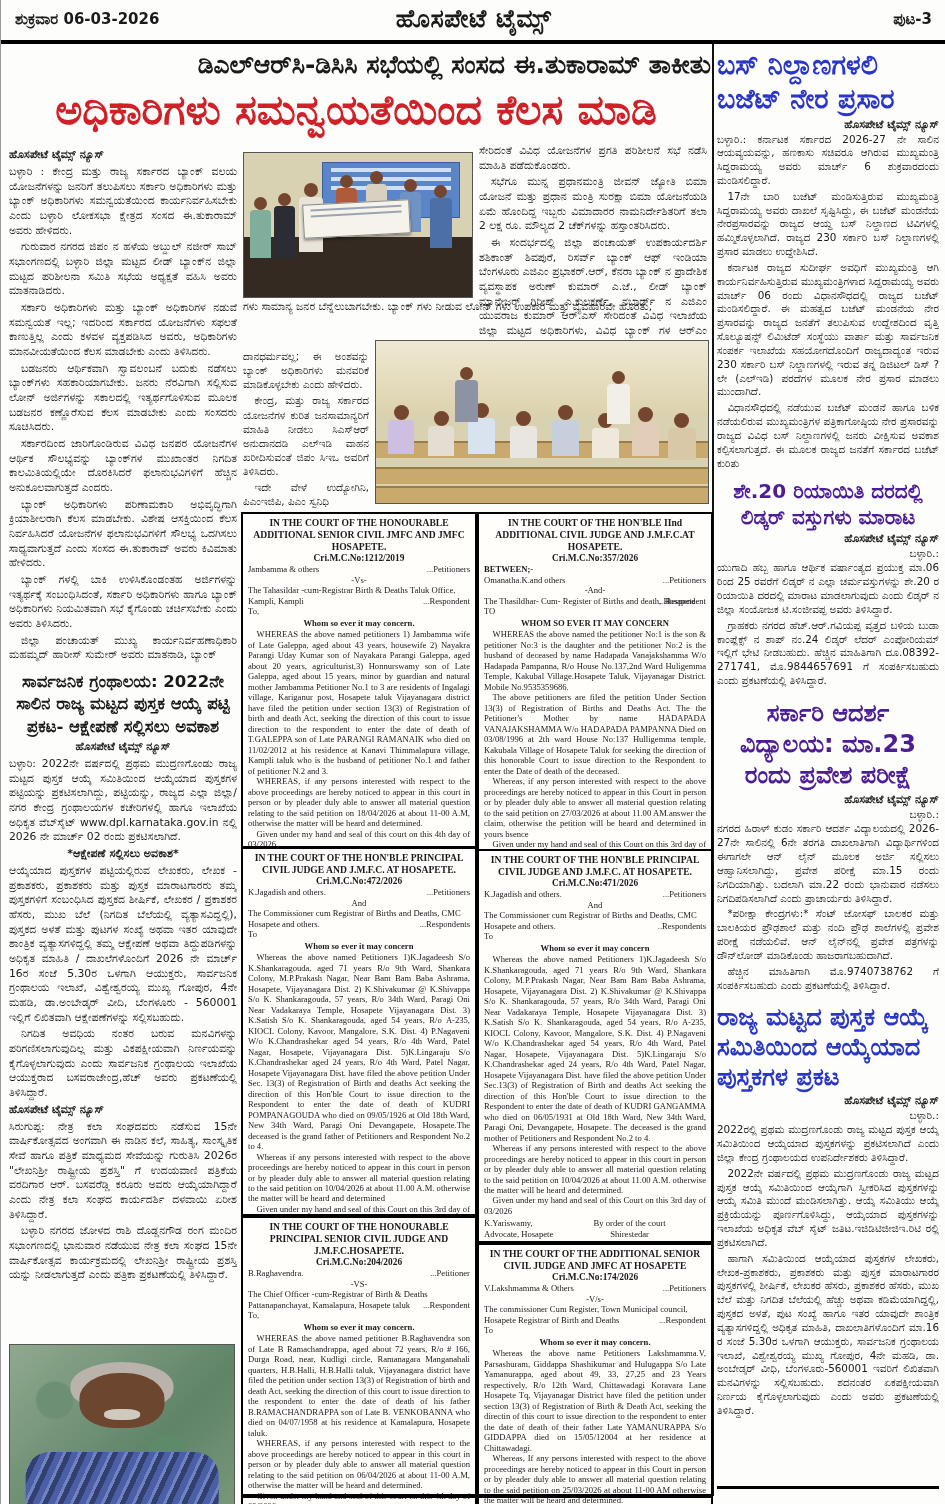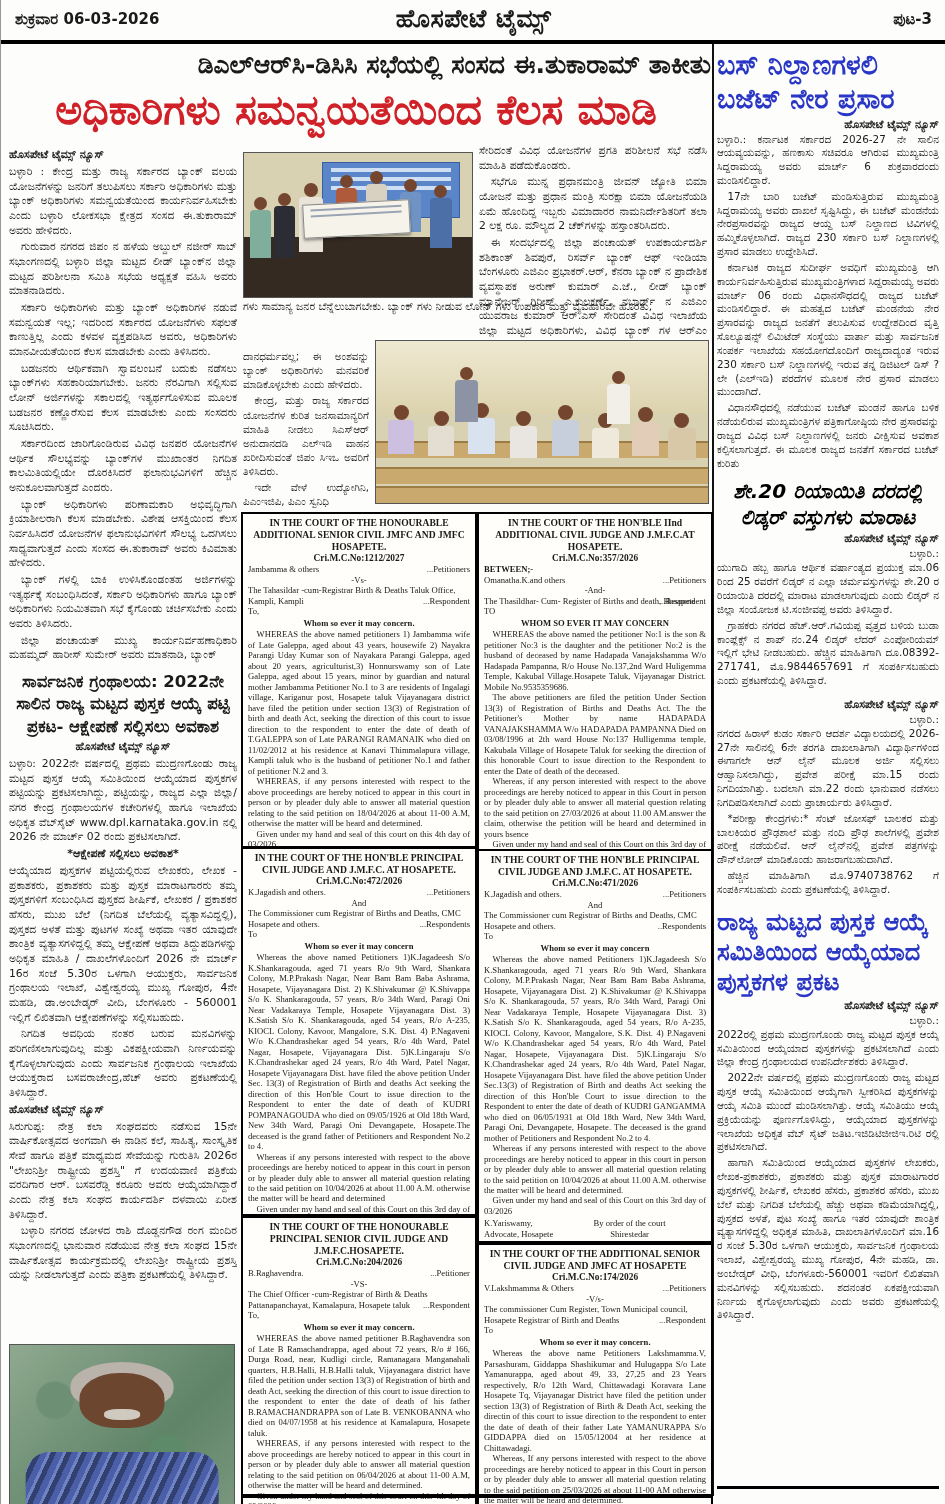--- a/index.html
+++ b/index.html
@@ -67,21 +67,21 @@
   .n-row .lbl{position:absolute;right:0;bottom:0;}
   .n-vs{text-align:center;}
   .n-concern{font-weight:bold;text-align:center;margin:1px 0;}
   .n-body{text-align:justify;}
   .n-body p{margin:0;text-indent:1em;}
   .n-foot{display:flex;justify-content:space-between;margin-top:2px;}
   .n-foot p{margin:0;}
   .n-order{text-align:center;flex:1;}
   
   .sb-head-blue{color:#2936c6;font-weight:bold;line-height:1.25;}
-  .sb-head-red{color:#000000;font-weight:bold;text-align:center;line-height:1.3;font-style:italic;}
+  .sb-head-red{color:#4c1d95;font-weight:bold;text-align:center;line-height:1.3;}
   .sb-byline{font-weight:bold;font-size:11px;text-align:right;margin:2px 0;}
   .sb-date{font-size:10.5px;text-align:right;margin:0 0 1px;}
   .sb-body{font-size:10.4px;line-height:1.33;text-align:justify;}
   .sb-body p{margin:0 0 2px;text-indent:1em;}
   .sb-body p:first-child{text-indent:0;}
   h1,h2,h3{margin:0;}
 </style>
 </head>
 <body>
 
@@ -207,21 +207,21 @@
         <div class="p-head" style="left:298px;top:72px;width:15px;height:15px;"></div>
           <div class="p-body" style="left:292px;top:87px;width:28px;height:32px;background:#d8c8a8;"></div>
         <div class="p-head" style="left:236px;top:30px;width:13px;height:13px;"></div>
           <div class="p-body" style="left:231px;top:43px;width:23px;height:40px;background:#f2efe8;"></div>
         <div class="p-head" style="left:84px;top:26px;width:13px;height:13px;"></div>
           <div class="p-body" style="left:79px;top:39px;width:23px;height:42px;background:#8b93a4;"></div>
       </div>
 
       <div class="notice" style="left:240px;top:370px;width:222px;height:326px;">
         <div class="n-court">IN THE COURT OF THE HONOURABLE ADDITIONAL SENIOR CIVIL JMFC AND JMFC HOSAPETE.</div>
-        <div class="n-case">Cri.M.C.No:1212/2027</div>
+        <div class="n-case">Cri.M.C.No:1212/2019</div>
         <div class="n-row"><span>Jambamma &amp; others</span><span class="lbl">...Petitioners</span></div>
         <div class="n-vs">-Vs-</div>
         <div class="n-row"><span>The Tahasildar -cum-Registrar Birth &amp; Deaths Taluk Office, Kampli, Kampli</span><span class="lbl">...Respondent</span></div>
         <div>To,</div>
         <div class="n-concern">Whom so ever it may concern.</div>
         <div class="n-body">
             <p>WHEREAS the above named petitioners 1) Jambamma wife of Late Galeppa, aged about 43 years, housewife 2) Nayakra Parangi Uday Kumar son of Nayakara Parangi Galeppa, aged about 20 years, agriculturist,3) Honnurswamy son of Late Galeppa, aged about 15 years, minor by guardian and natural mother Jambamma Petitioner No.1 to 3 are residents of Ingalagi village, Kariganur post, Hosapete taluk Vijayanagara district have filed the petition under section 13(3) of Registration of birth and death Act, seeking the direction of this court to issue direction to the respondent to enter the date of death of T.GALEPPA son of Late PARANGI RAMANAIK who died on 11/02/2012 at his residence at Kanavi Thimmalapura village, Kampli taluk who is the husband of petitioner No.1 and father of petitioner N.2 and 3.</p>
             <p>WHEREAS, if any persons interested with respect to the above proceedings are hereby noticed to appear in this court in person or by pleader duly able to answer all material question relating to the said petition on 18/04/2026 at about 11-00 A.M, otherwise the matter will be heard and determined.</p>
             <p>Given under my hand and seal of this court on this 4th day of 03/2026</p>
           </div>
@@ -339,20 +339,21 @@
       <h2 class="sb-head-red" style="font-size:20px;">ಶೇ.20 ರಿಯಾಯಿತಿ ದರದಲ್ಲಿ ಲಿಡ್ಕರ್ ವಸ್ತುಗಳು ಮಾರಾಟ</h2>
       <div class="sb-byline">ಹೊಸಪೇಟೆ ಟೈಮ್ಸ್ ನ್ಯೂಸ್</div>
       <div class="sb-date">ಬಳ್ಳಾರಿ.:</div>
       <div class="sb-body">
           <p>ಯುಗಾದಿ ಹಬ್ಬ ಹಾಗೂ ಆರ್ಥಿಕ ವರ್ಷಾಂತ್ಯದ ಪ್ರಯುಕ್ತ ಮಾ.06 ರಿಂದ 25 ರವರೆಗೆ ಲಿಡ್ಕರ್ ನ ಎಲ್ಲಾ ಚರ್ಮವಸ್ತುಗಳನ್ನು ಶೇ.20 ರ ರಿಯಾಯಿತಿ ದರದಲ್ಲಿ ಮಾರಾಟ ಮಾಡಲಾಗುವುದು ಎಂದು ಲಿಡ್ಕರ್ ನ ಜಿಲ್ಲಾ ಸಂಯೋಜಕ ಟಿ.ಸಂಜೀವಪ್ಪ ಅವರು ತಿಳಿಸಿದ್ದಾರೆ.</p>
           <p>ಗ್ರಾಹಕರು ನಗರದ ಹೆಚ್.ಆರ್.ಗವಿಯಪ್ಪ ವೃತ್ತದ ಬಳಿಯ ಬುಡಾ ಕಾಂಪ್ಲೆಕ್ಸ್ ನ ಶಾಪ್ ನಂ.24 ಲಿಡ್ಕರ್ ಲೆದರ್ ಎಂಪೋರಿಯಮ್ ಇಲ್ಲಿಗೆ ಭೇಟಿ ನೀಡಬಹುದು. ಹೆಚ್ಚಿನ ಮಾಹಿತಿಗಾಗಿ ದೂ.08392-271741, ಮೊ.9844657691 ಗೆ ಸಂಪರ್ಕಿಸಬಹುದು ಎಂದು ಪ್ರಕಟಣೆಯಲ್ಲಿ ತಿಳಿಸಿದ್ದಾರೆ.</p>
         </div>
     </div>
 
     <div style="margin-top:10px;">
+      <h2 class="sb-head-red" style="font-size:24px;">ಸರ್ಕಾರಿ ಆದರ್ಶ ವಿದ್ಯಾಲಯ: ಮಾ.23 ರಂದು ಪ್ರವೇಶ ಪರೀಕ್ಷೆ</h2>
       <div class="sb-byline">ಹೊಸಪೇಟೆ ಟೈಮ್ಸ್ ನ್ಯೂಸ್</div>
       <div class="sb-date">ಬಳ್ಳಾರಿ.:</div>
       <div class="sb-body">
           <p>ನಗರದ ಹಿರಾಳ್ ಕುಡಂ ಸರ್ಕಾರಿ ಆದರ್ಶ ವಿದ್ಯಾಲಯದಲ್ಲಿ 2026-27ನೇ ಸಾಲಿನಲ್ಲಿ 6ನೇ ತರಗತಿ ದಾಖಲಾತಿಗಾಗಿ ವಿದ್ಯಾರ್ಥಿಗಳಿಂದ ಈಗಾಗಲೇ ಆನ್ ಲೈನ್ ಮೂಲಕ ಅರ್ಜಿ ಸಲ್ಲಿಸಲು ಆಹ್ವಾನಿಸಲಾಗಿದ್ದು, ಪ್ರವೇಶ ಪರೀಕ್ಷೆ ಮಾ.15 ರಂದು ನಿಗದಿಯಾಗಿತ್ತು. ಬದಲಾಗಿ ಮಾ.22 ರಂದು ಭಾನುವಾರ ನಡೆಸಲು ನಿಗದಿಪಡಿಸಲಾಗಿದೆ ಎಂದು ಪ್ರಾಚಾರ್ಯರು ತಿಳಿಸಿದ್ದಾರೆ.</p>
           <p>*ಪರೀಕ್ಷಾ ಕೇಂದ್ರಗಳು:* ಸೆಂಟ್ ಜೋಸಫ್ ಬಾಲಕರ ಮತ್ತು ಬಾಲಕಿಯರ ಪ್ರೌಢಶಾಲೆ ಮತ್ತು ನಂದಿ ಪ್ರೌಢ ಶಾಲೆಗಳಲ್ಲಿ ಪ್ರವೇಶ ಪರೀಕ್ಷೆ ನಡೆಯಲಿವೆ. ಆನ್ ಲೈನ್‌ನಲ್ಲಿ ಪ್ರವೇಶ ಪತ್ರಗಳನ್ನು ಡೌನ್‌ಲೋಡ್ ಮಾಡಿಕೊಂಡು ಹಾಜರಾಗಬಹುದಾಗಿದೆ.</p>
           <p>ಹೆಚ್ಚಿನ ಮಾಹಿತಿಗಾಗಿ ಮೊ.9740738762 ಗೆ ಸಂಪರ್ಕಿಸಬಹುದು ಎಂದು ಪ್ರಕಟಣೆಯಲ್ಲಿ ತಿಳಿಸಿದ್ದಾರೆ.</p>
         </div>
     </div>
 
     <div style="margin-top:10px;">

